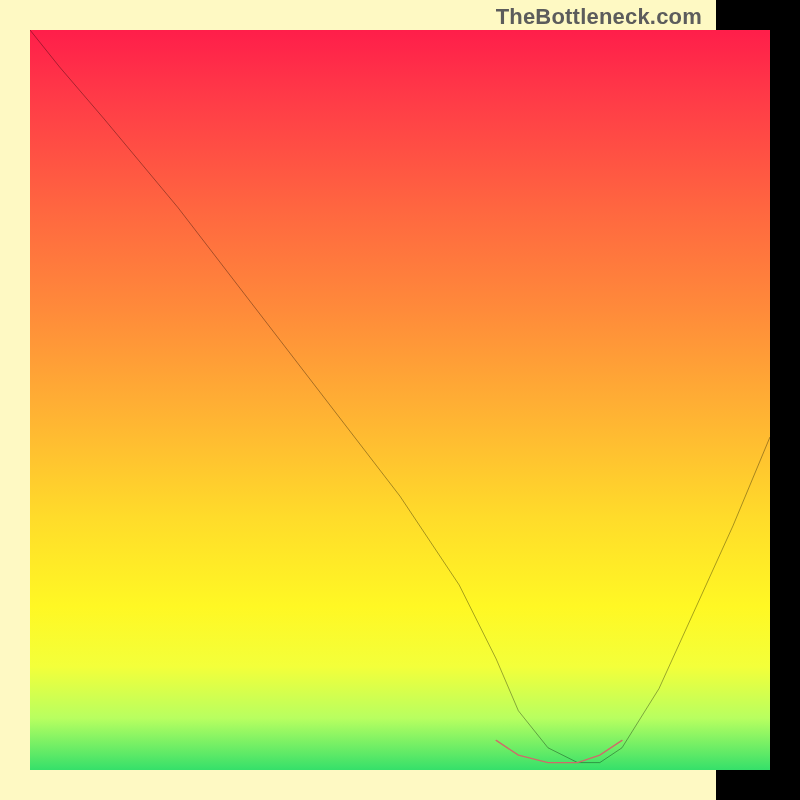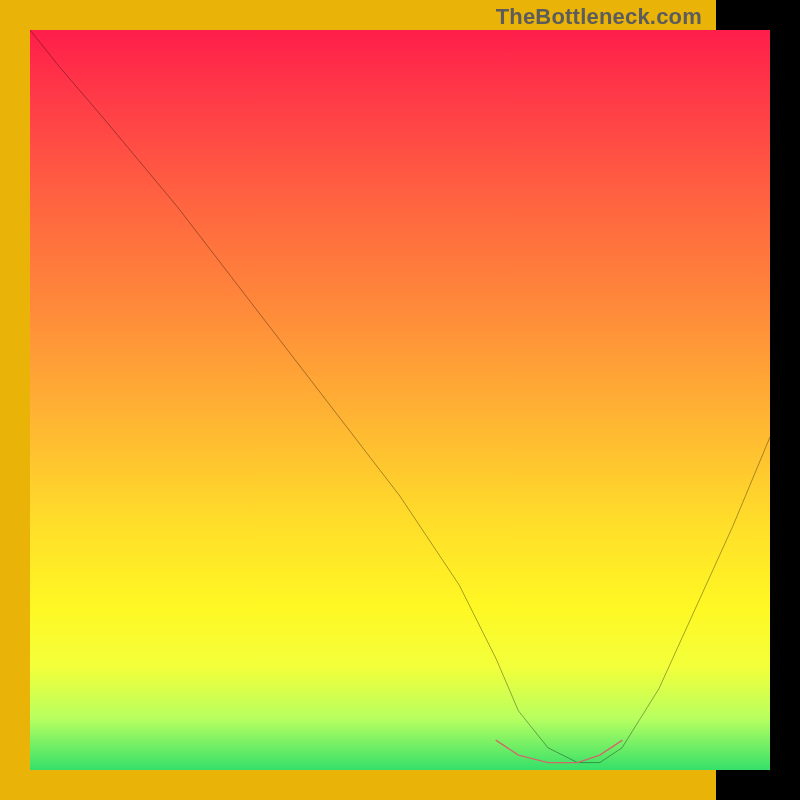--- a/index.html
+++ b/index.html
@@ -8,21 +8,21 @@
     width: 800px;
     height: 800px;
     background: #000;
     font-family: Arial, Helvetica, sans-serif;
     overflow: hidden;
   }
   .frame {
     position: relative;
     width: 716px;
     height: 800px;
-    background: #eab308;
+    background: #fef9c3;
   }
   .watermark {
     position: absolute;
     top: 4px;
     right: 14px;
     color: #5c5c5c;
     font-size: 22px;
     font-weight: 600;
     letter-spacing: 0.2px;
     z-index: 20;

